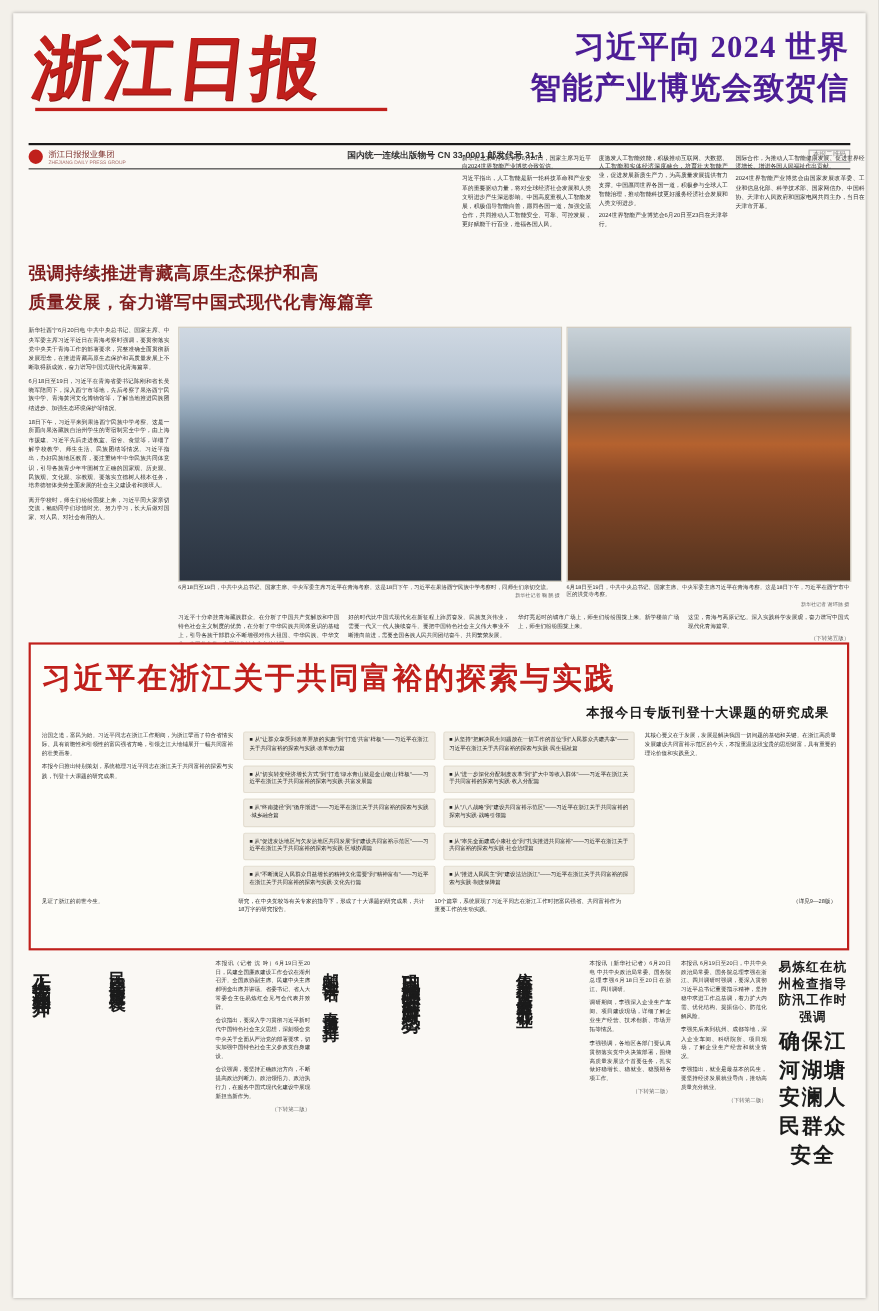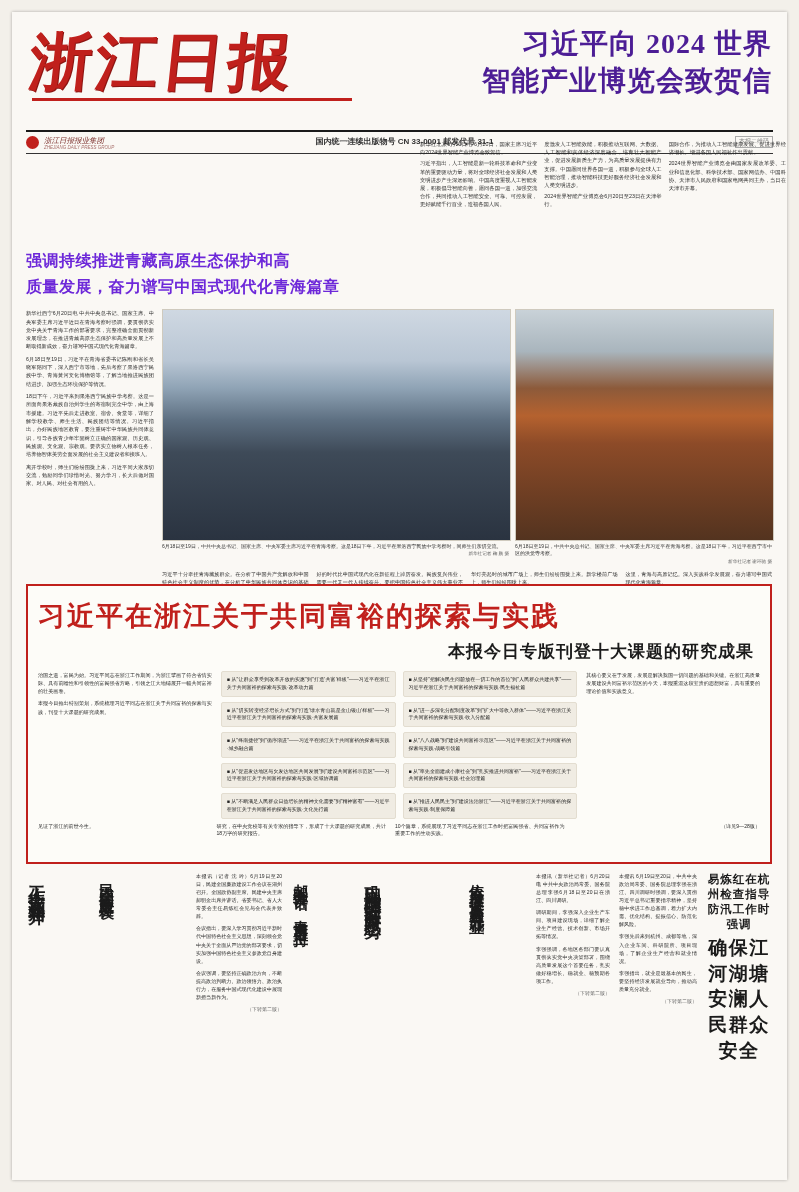--- a/index.html
+++ b/index.html
@@ -32,21 +32,21 @@
   .head-right .l1,.head-right .l2{
     font-family:Liberation Serif, serif;
     font-weight:bold;font-size:28px;color:#4c1d95;line-height:1.32;letter-spacing:1px;
   }
   
   .rule-thick{height:2px;background:#1a1a1a;margin:0 14px;}
   .meta-row{
     display:flex;align-items:flex-start;margin:0 14px;padding:4px 0 2px;
     font-size:8.5px;color:#222;
   }
-  .meta-left{width:160px;display:flex;gap:5px;font-style:italic;}
+  .meta-left{width:160px;display:flex;gap:5px;}
   .meta-dot{width:13px;height:13px;border-radius:50%;background:#c0201c;flex:none;}
   .meta-left .ml-txt{font-size:7.5px;line-height:1.25;color:#7a2c28;}
   .meta-center{flex:1;text-align:center;line-height:1.5;}
   .meta-center .mc1{font-size:9px;letter-spacing:.5px;}
   .meta-center .mc2{font-size:8px;color:#333;font-weight:bold;}
   .meta-right{width:150px;text-align:right;font-size:7px;color:#666;line-height:1.3;}
   .stamp{display:inline-block;border:1px solid #aaa;padding:1px 3px;font-size:6px;color:#888;margin-left:3px;}
   .rule-thin{height:1px;background:#333;margin:0 14px 5px;}
 
   
@@ -57,21 +57,21 @@
 
   
   .sec2{position:absolute;left:14px;top:222px;width:746px;}
   .sec2-head{display:flex;align-items:flex-start;}
   .sec2-title{
     width:390px;font-family:"DejaVu Serif","Liberation Serif",serif;font-weight:bold;
     font-size:34px;color:#1b1b1b;letter-spacing:2px;padding-left:38px;line-height:1.2;
   }
   .sec2-sub{
     flex:1;font-family:"DejaVu Serif","Liberation Serif",serif;font-weight:bold;
-    font-size:16px;line-height:1.6;color:#6d28d9;letter-spacing:.5px;padding-top:2px;margin-top:12px;
+    font-size:16px;line-height:1.6;color:#7f1d1d;letter-spacing:.5px;padding-top:2px;
   }
   
   .sec2-body{display:flex;margin-top:10px;gap:8px;}
   .sec2-left{width:128px;font-size:5.2px;line-height:1.6;color:#2b2b2b;text-align:justify;}
   .sec2-left p{margin:0 0 4px;}
   .photos{flex:1;display:flex;gap:6px;}
   .photo{position:relative;}
   .ph-img{width:100%;display:block;border:1px solid #cfcabe;}
   .cap{font-size:5px;line-height:1.45;color:#333;margin-top:2px;text-align:justify;}
   .cap .credit{display:block;text-align:right;color:#666;font-size:4.6px;margin-top:1px;}
@@ -92,21 +92,21 @@
   .feature{
     position:absolute;left:14px;top:572px;width:746px;height:280px;
     border:2px solid #c0201c;background:#fdfcf8;box-sizing:border-box;padding:8px 10px;
   }
   .feat-title{
     font-family:Liberation Mono, monospace;font-weight:bold;
     font-size:27px;color:#c0201c;letter-spacing:2px;margin-top:4px;
   }
   .feat-sub{
     text-align:right;font-family:"DejaVu Serif","Liberation Serif",serif;font-weight:bold;
-    font-size:17px;color:#1b1b1b;margin:6px 6px 0 0;letter-spacing:1px;
+    font-size:12px;color:#1b1b1b;margin:6px 6px 0 0;letter-spacing:1px;
   }
   .feat-body{display:flex;gap:9px;margin-top:8px;}
   .feat-col{flex:1;font-size:5.1px;line-height:1.6;color:#2b2b2b;text-align:justify;}
   .feat-col p{margin:0 0 4px;}
   .topics{flex:2.05;display:flex;gap:7px;}
   .topic-col{flex:1;display:flex;flex-direction:column;gap:5px;}
   .topic{
     background:#f0ece3;border-radius:2px;padding:4px 5px;font-size:5px;line-height:1.55;
     color:#222;text-align:justify;border:1px solid #e3ddd0;
   }

